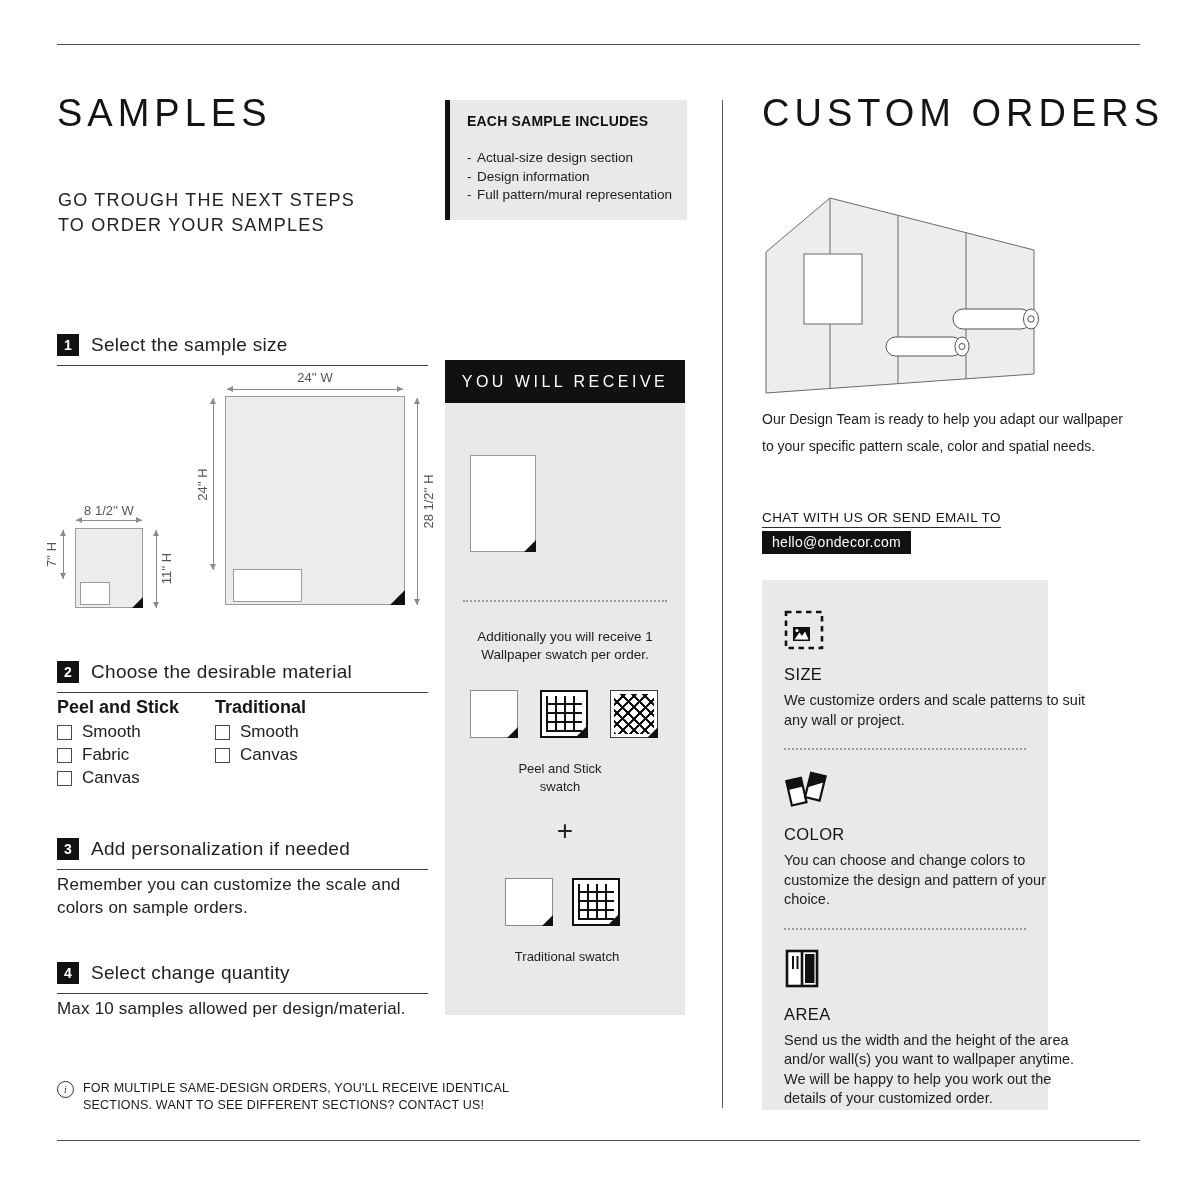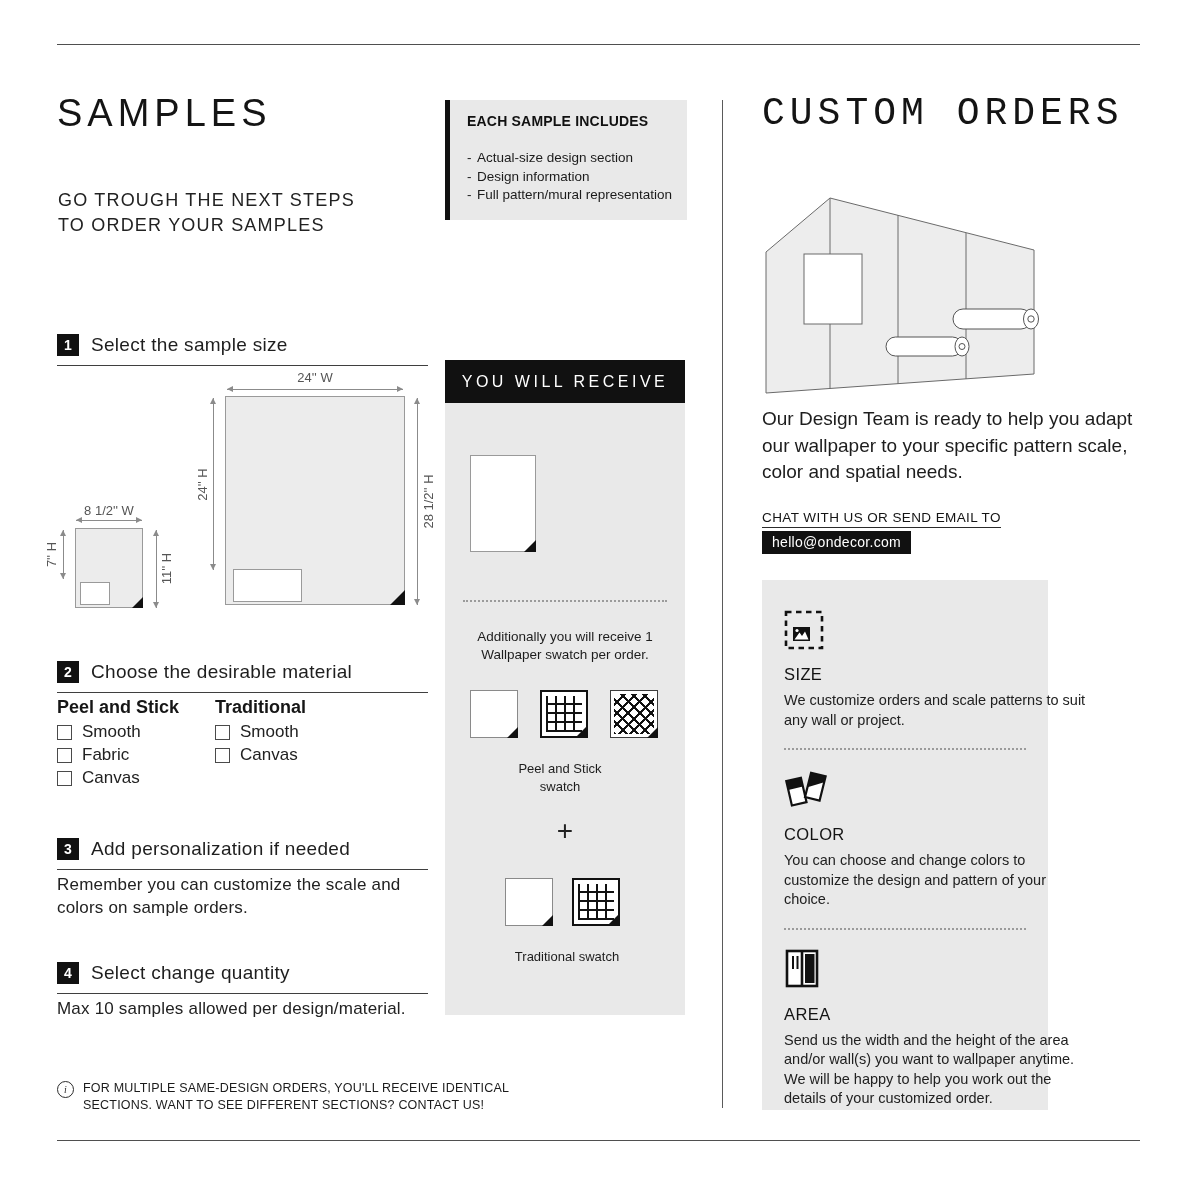--- a/index.html
+++ b/index.html
@@ -92,21 +92,21 @@
   }
   .swatch-cross { border: 1.5px solid #3d3d3d; padding: 3px; }
   .swatch-cross .pattern {
     display: block; width: 100%; height: 100%;
     background-image: repeating-linear-gradient(45deg, #111 0 2px, transparent 2px 8px),
                       repeating-linear-gradient(-45deg, #111 0 2px, transparent 2px 8px);
   }
   .plus-sign { position: absolute; left: 445px; top: 815px; width: 240px; text-align: center; font-size: 28px; font-weight: 300; color: #222; }
 
   
-  .intro-text { position: absolute; left: 762px; top: 406px; width: 372px; font-size: 19px; line-height: 26.5px; color: #1d1d1d; }
+  .intro-text { position: absolute; left: 762px; top: 406px; width: 372px; font-size: 14px; line-height: 26.5px; color: #1d1d1d; }
   .contact-label {
     position: absolute; left: 762px; top: 510px; font-size: 13.5px; letter-spacing: 0.4px; color: #141414;
     border-bottom: 1px solid #2b2b2b; padding-bottom: 2px;
   }
   .email-box {
     position: absolute; left: 762px; top: 531px; background: #111; color: #fff;
     font-size: 14px; letter-spacing: 0.3px; padding: 3px 10px 4px 10px; cursor: pointer;
   }
   .custom-panel {
     position: absolute; left: 762px; top: 580px; width: 286px; height: 530px; background: #e9e9e9;
@@ -237,21 +237,21 @@
 
   <div class="swatch swatch-white" style="left:505px; top:878px;">
     <span class="fold fold-10"></span>
   </div>
   <div class="swatch swatch-grid" style="left:572px; top:878px;">
     <span class="pattern"></span>
     <span class="fold fold-10"></span>
   </div>
   <div class="center-text" style="left:507px; top:948px; width:120px; font-size:13px;">Traditional swatch</div>
 
-  <div class="h1" style="left:762px; top:92px;font-family:Liberation Mono, monospace;">CUSTOM ORDERS</div>
+  <div class="h1" style="left:762px; top:92px;">CUSTOM ORDERS</div>
 
   <div class="abs" style="left:760px; top:188px;">
     <svg width="282" height="212" viewBox="0 0 282 212">
       <polygon points="6,64 70,10 274,62 274,186 6,205" fill="#ededed" stroke="#6a6a6a" stroke-width="1"></polygon>
       <line x1="70" y1="10" x2="70" y2="201" stroke="#6a6a6a" stroke-width="1"></line>
       <line x1="138" y1="27" x2="138" y2="196" stroke="#6a6a6a" stroke-width="1"></line>
       <line x1="206" y1="45" x2="206" y2="191" stroke="#6a6a6a" stroke-width="1"></line>
       <rect x="44" y="66" width="58" height="70" fill="#ffffff" stroke="#6a6a6a" stroke-width="1"></rect>
       <g>
         <rect x="193" y="121" width="78" height="20" rx="10" fill="#ffffff" stroke="#555" stroke-width="1"></rect>

